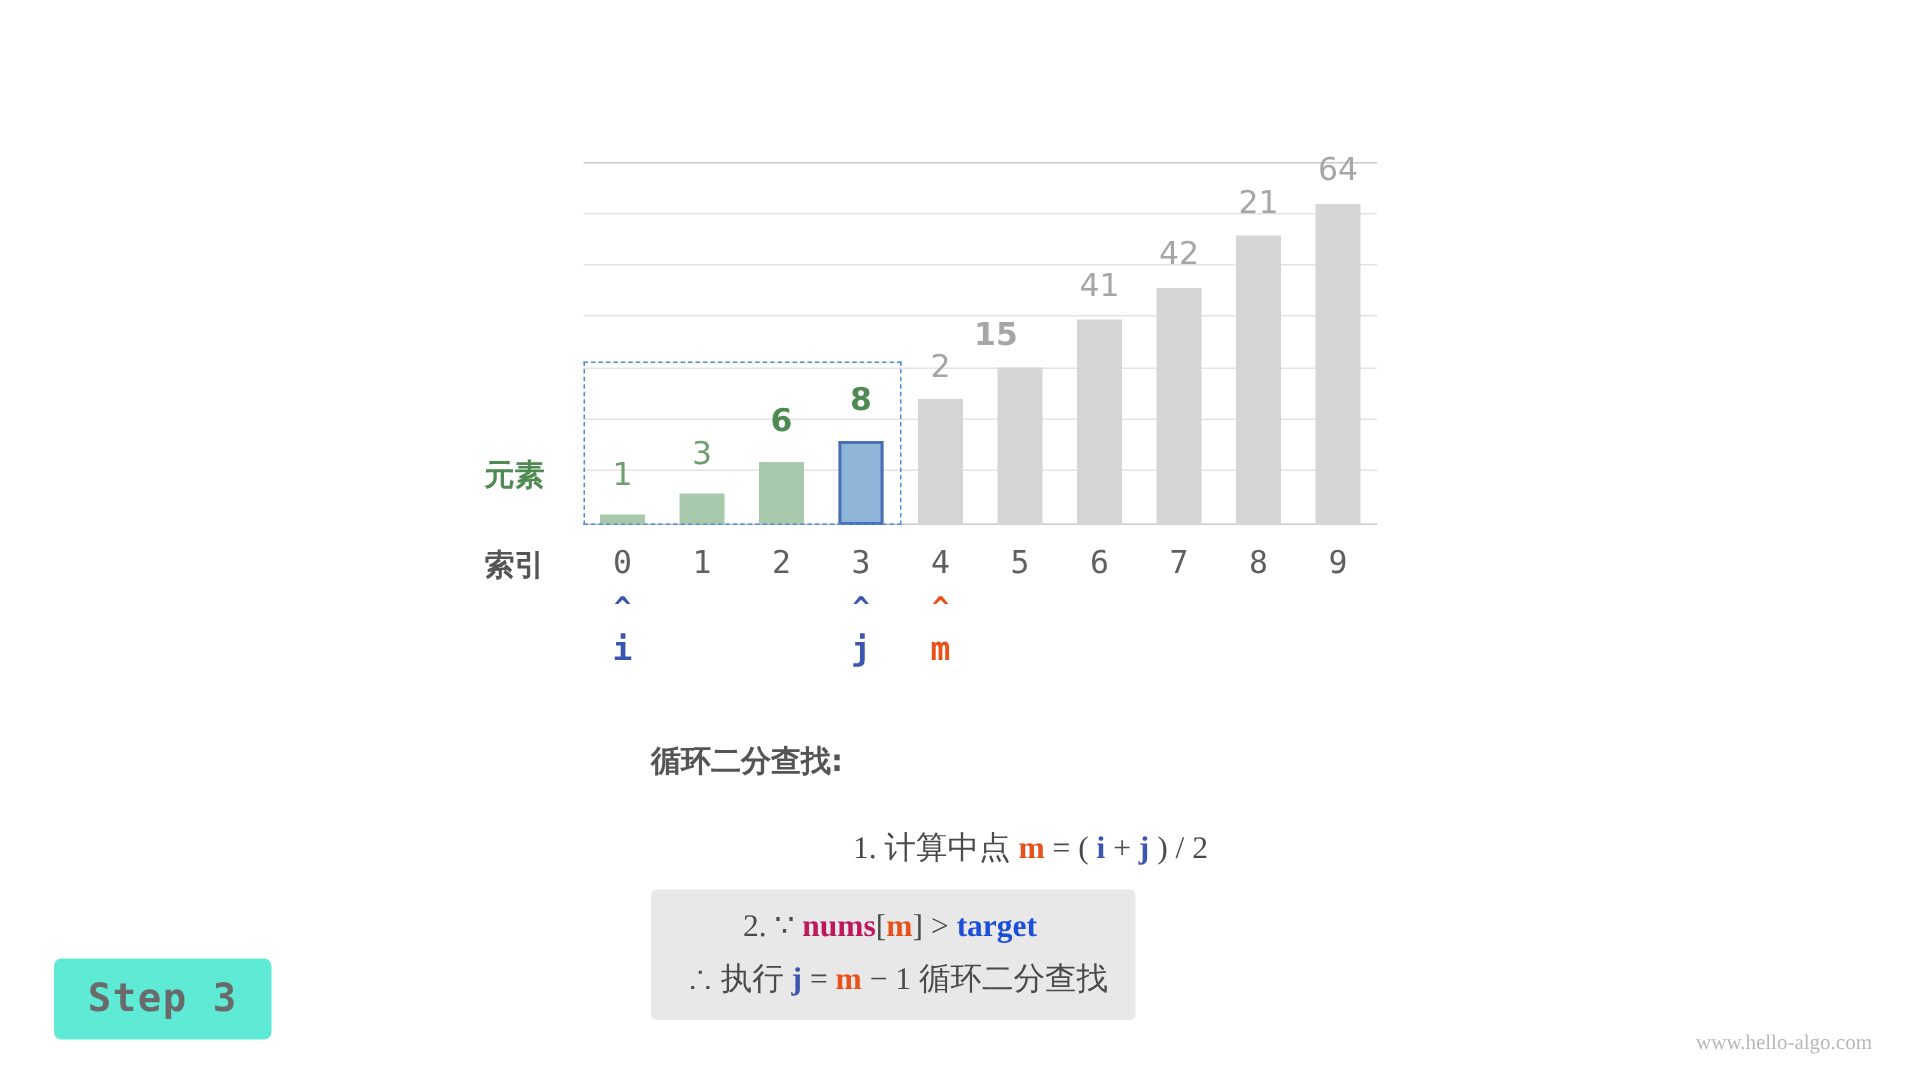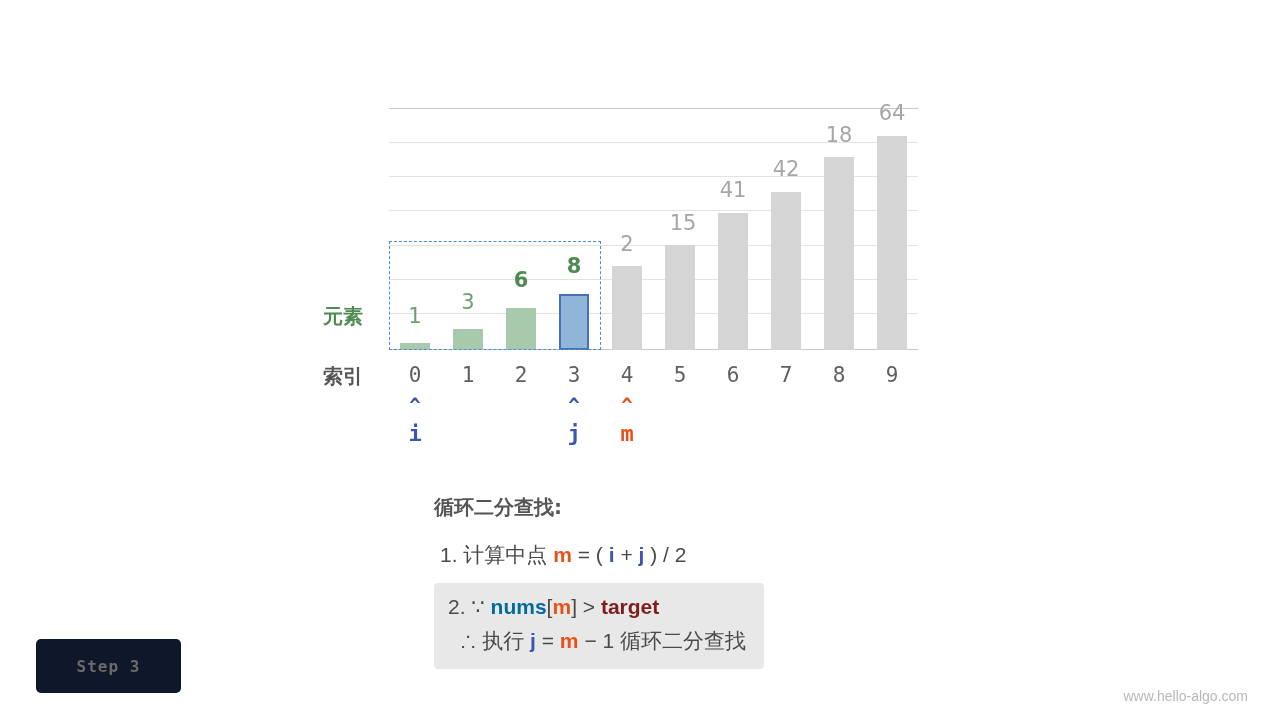--- a/index.html
+++ b/index.html
@@ -129,73 +129,74 @@
   #text-block {
     position: absolute;
     left: 434px;
     top: 494px;
     width: 500px;
   }
   #caption-title {
     font-size: 20px;
     font-weight: bold;
     color: #555555;
-    margin-bottom: 20px;
+    margin-bottom: 30px;
   }
   .step-line {
     font-size: 21px;
     color: #4a4a4a;
-    font-family: Liberation Sans, sans-serif;
+    font-family: Liberation Serif, serif;
     white-space: nowrap;
+    text-align: center;
   }
   #step1 {
     margin-bottom: 14px;
     padding-left: 6px;
   }
   #step2-box {
     background: #e8e8e8;
     border-radius: 4px;
     padding: 12px 18px 14px 14px;
     display: inline-block;
   }
   #step2-line1 { margin-bottom: 8px; }
   .kw-i { color: #3a56b0; font-weight: bold; }
   .kw-j { color: #3a56b0; font-weight: bold; }
   .kw-m { color: #e8521a; font-weight: bold; }
-  .kw-nums { color: #0369a1; font-weight: bold; }
-  .kw-target { color: #7f1d1d; font-weight: bold; }
+  .kw-nums { color: #be185d; font-weight: bold; }
+  .kw-target { color: #1d4ed8; font-weight: bold; }
   .op { color: #4a4a4a; }
 
   
   #step-badge {
     position: absolute;
     left: 36px;
     top: 639px;
     width: 145px;
     height: 54px;
-    background: #0f172a;
+    background: #5eead4;
     border-radius: 5px;
     display: flex;
     align-items: center;
     justify-content: center;
     font-family: "DejaVu Sans Mono", "Liberation Mono", monospace;
-    font-size: 16px;
+    font-size: 26px;
     font-weight: bold;
     color: #6a6a6a;
     letter-spacing: 1px;
   }
 
   
   #watermark {
     position: absolute;
     right: 32px;
     bottom: 16px;
     font-size: 14px;
     color: #b8b8b8;
-    font-family: Liberation Sans, sans-serif;
+    font-family: Liberation Serif, serif;
     margin-left: 44px;
   }
 </style>
 </head>
 <body>
 
 <div id="chart-area">
 
   <div class="gridline top" style="top:0px;"></div>
   <div class="gridline" style="top:34px;"></div>
@@ -217,24 +218,24 @@
   <div class="bar" style="left:435px; height:193px;"></div>
   <div class="bar" style="left:488px; height:214px;"></div>
 
   <div id="selection-box" style="left:0px; top:133px; width:212px; height:109px;"></div>
 
   <div class="bar-value plain" style="left:-4px;  top:196px;">1</div>
   <div class="bar-value plain" style="left:49px;  top:182px;">3</div>
   <div class="bar-value active" style="left:102px; top:160px;">6</div>
   <div class="bar-value active" style="left:155px; top:146px;">8</div>
   <div class="bar-value" style="left:208px; top:124px;">2</div>
-  <div class="bar-value" style="left:264px; top:103px;">15</div>
+  <div class="bar-value" style="left:245px; top:103px;font-weight:bold;">15</div>
   <div class="bar-value" style="left:314px; top:70px;">41</div>
   <div class="bar-value" style="left:367px; top:49px;">42</div>
-  <div class="bar-value" style="left:420px; top:15px;">18</div>
+  <div class="bar-value" style="left:420px; top:15px;">21</div>
   <div class="bar-value" style="left:473px; top:-7px;">64</div>
 </div>
 
 <div class="row-label" id="label-element">元素</div>
 <div class="row-label" id="label-index">索引</div>
 
 <div class="index-label" style="left:385px; top:363px;">0</div>
 <div class="index-label" style="left:438px; top:363px;">1</div>
 <div class="index-label" style="left:491px; top:363px;">2</div>
 <div class="index-label" style="left:544px; top:363px;">3</div>

